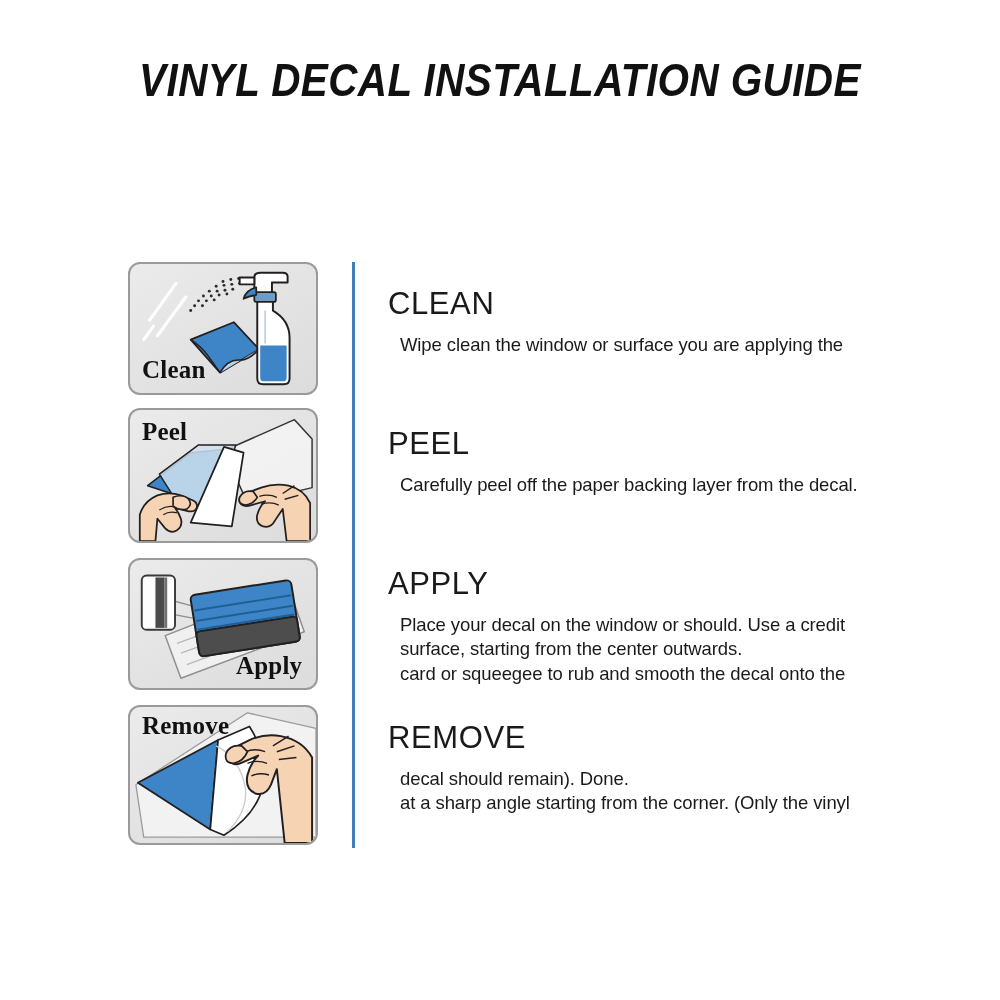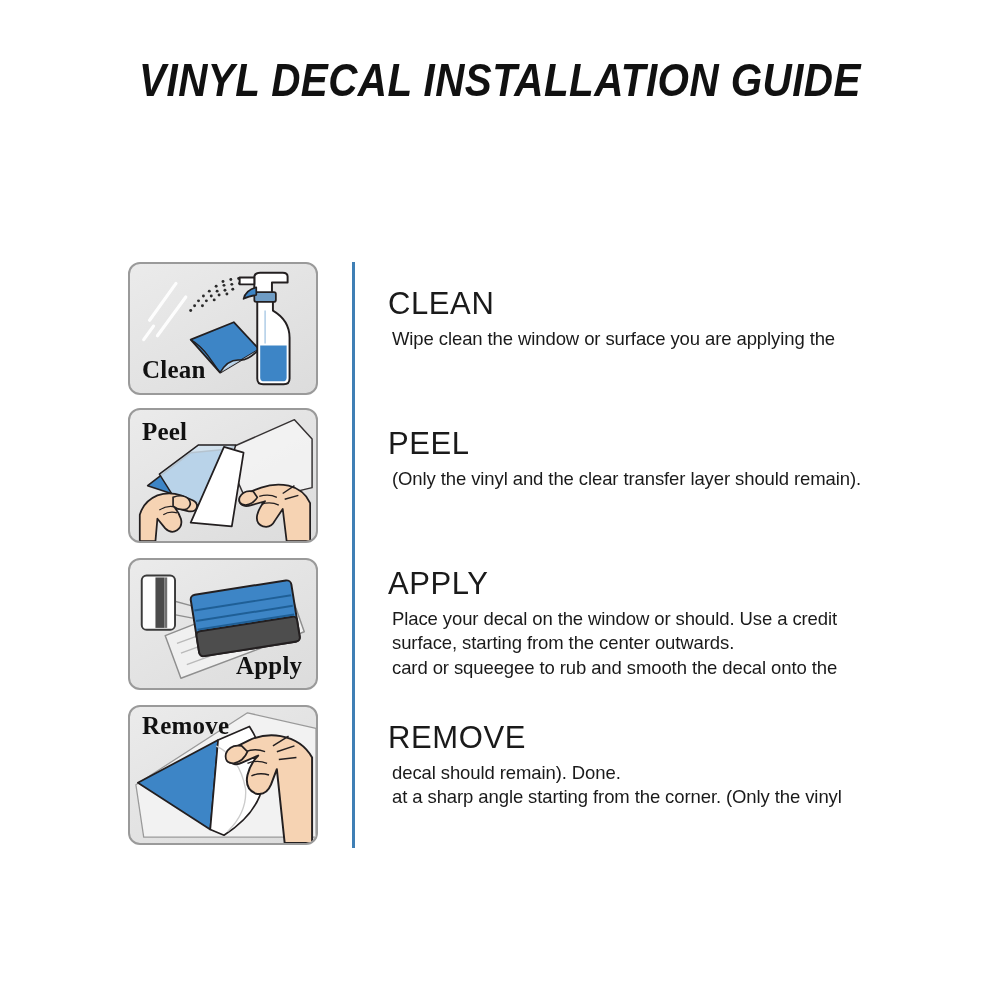--- a/index.html
+++ b/index.html
@@ -102,21 +102,21 @@
     letter-spacing: 0.6px;
     margin: 0 0 6px 0;
     line-height: 1.05;
   }
   .step-body {
     font-family: "Liberation Sans", sans-serif;
     font-size: 18.5px;
     font-weight: normal;
     color: #1a1a1a;
     line-height: 1.34;
-    margin: 4px;
+    margin: 12px;
     letter-spacing: -0.1px;
   }
   .step-body .ln { display: block; white-space: nowrap; }
 </style>
 </head>
 <body>
 
 <div class="title">VINYL DECAL INSTALLATION GUIDE</div>
 
 <div class="guide">
@@ -266,21 +266,21 @@
   <div class="step step-clean">
     <h2 class="step-title">CLEAN</h2>
     <p class="step-body">
       <span class="ln">Wipe clean the window or surface you are applying the</span>
     </p>
   </div>
 
   <div class="step step-peel">
     <h2 class="step-title">PEEL</h2>
     <p class="step-body">
-      <span class="ln">(Only the vinyl and the clear transfer layer should remain).</span>
+      <span class="ln">Carefully peel off the paper backing layer from the decal.</span>
     </p>
   </div>
 
   <div class="step step-apply">
     <h2 class="step-title">APPLY</h2>
     <p class="step-body">
       <span class="ln">Place your decal on the window or should. Use a credit</span>
       <span class="ln">surface, starting from the center outwards.</span>
       <span class="ln">card or squeegee to rub and smooth the decal onto the</span>
     </p>

